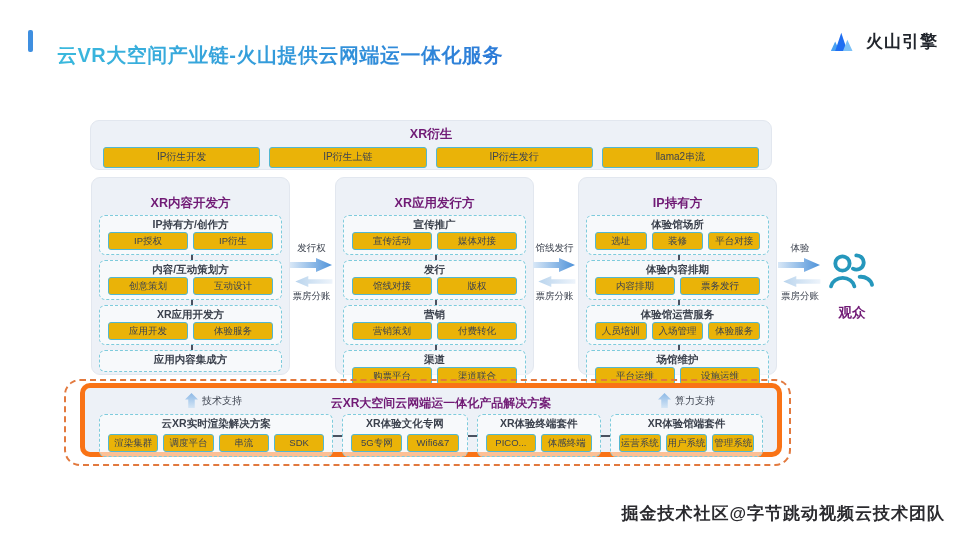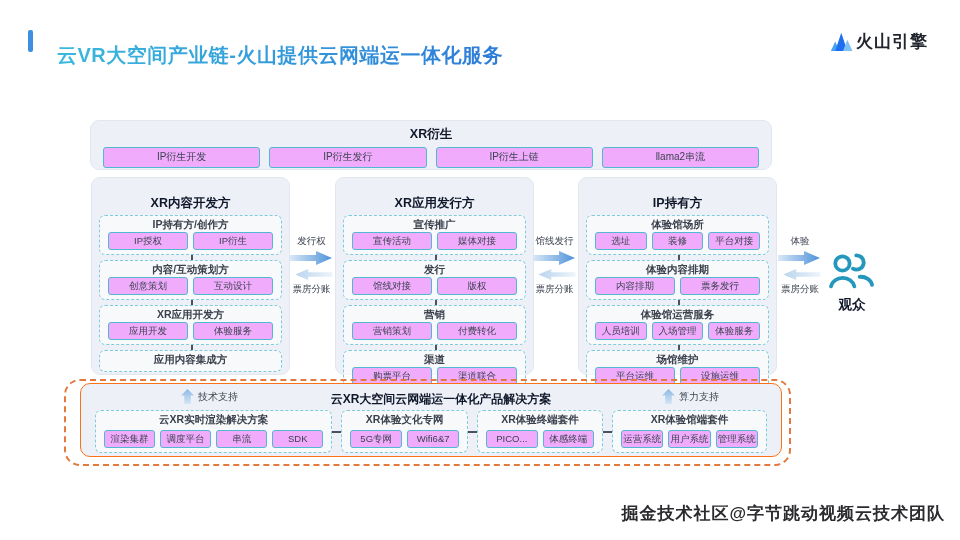--- a/index.html
+++ b/index.html
@@ -4,57 +4,57 @@
 <style>
   html,body{margin:0;padding:0;background:#fff;}
   #canvas{position:relative;width:960px;height:540px;background:#ffffff;overflow:hidden;
           font-family:"Liberation Sans",sans-serif;}
 
   
   .title-bar{position:absolute;left:28px;top:30px;width:5px;height:22px;border-radius:2px;background:#3f8fe0;}
   .page-title{position:absolute;left:40px;top:25px;margin:17px;font-size:20px;font-weight:bold;letter-spacing:.5px;
       background:linear-gradient(90deg,#3ab9dd 0%,#2d7bd8 100%);
       -webkit-background-clip:text;background-clip:text;color:transparent;text-align:center;}
-  .logo{position:absolute;left:830px;top:30px;display:flex;align-items:center;gap:0;}
+  .logo{position:absolute;left:830px;top:30px;display:flex;align-items:center;gap:10px;}
   .logo-text{font-size:17px;font-weight:bold;color:#21252c;letter-spacing:1px;}
 
   
   .panel{position:absolute;background:#edf1f7;border:1px solid #e2e7ef;border-radius:9px;box-sizing:border-box;}
-  .teal-h{font-size:12.5px;color:#0f172a;text-align:center;font-weight:bold;}
-  .box{flex:1;background:#f0abfc;border:1px solid #52b7d1;border-radius:3px;height:16px;line-height:15px;
+  .teal-h{font-size:12.5px;color:#701a75;text-align:center;font-weight:bold;}
+  .box{flex:1;background:#eab308;border:1px solid #52b7d1;border-radius:3px;height:16px;line-height:15px;
        font-size:9.5px;color:#3c4350;text-align:center;overflow:hidden;white-space:nowrap;}
   .group{border:1px dashed #7ecbdc;border-radius:6px;background:rgba(255,255,255,.55);padding:1px 4px 4px;}
   .gtitle{font-size:10.5px;line-height:15px;color:#3a404c;font-weight:bold;text-align:center;}
   .grow{display:flex;gap:5px;padding:0 4px;}
   .vconn{height:5px;position:relative;}
   .vconn::after{content:'';position:absolute;left:50%;top:0;width:2px;height:5px;background:#4a5160;}
 
   
   #band{left:90px;top:120px;width:682px;height:50px;padding-top:5px;}
   #band-items{display:flex;gap:9px;padding:4px 12px 0;}
   #band-items .box{height:19px;line-height:18px;font-size:10px;}
 
   
   .column{top:177px;width:199px;height:198px;padding:5px 7px 4px;display:flex;flex-direction:column;}
   .column .teal-h{margin-bottom:3px;margin-top:12px;}
 
   
-  .flow{position:absolute;top:225px;height:80px;display:flex;flex-direction:column;align-items:center;
+  .flow{position:absolute;top:232px;height:80px;display:flex;flex-direction:column;align-items:center;
         justify-content:center;gap:2px;}
   .flow-label{font-size:9.5px;color:#3e4450;white-space:nowrap;}
 
   
   #audience{position:absolute;left:820px;top:252px;width:64px;display:flex;flex-direction:column;align-items:center;}
-  #audience .teal-h{font-size:13.5px;margin-top:2px;}
+  #audience .teal-h{font-size:13.5px;margin-top:10px;}
 
   
   #solution-outer{position:absolute;left:64px;top:379px;width:727px;height:87px;border:2px dashed #e2793e;
                   border-radius:16px;box-sizing:border-box;}
   #solution-inner{position:absolute;left:80px;top:383px;width:702px;height:74px;background:#edf1f7;
-                  border:1px solid #f97316;border-radius:10px;box-sizing:border-box;}
+                  border:5px solid #f97316;border-radius:10px;box-sizing:border-box;}
   .support{position:absolute;top:5px;display:flex;align-items:center;gap:4px;font-size:10px;color:#3e4450;}
   #support-left{left:100px;}
   #support-right{right:62px;}
   #solution-title{position:absolute;left:0;right:0;top:7px;font-size:12px;padding-left:20px;}
   #sol-groups{position:absolute;left:14px;right:14px;top:26px;height:43px;display:flex;align-items:stretch;}
   .sgroup{display:flex;flex-direction:column;justify-content:space-between;padding-bottom:4px;}
   .hconn{width:9px;position:relative;align-self:center;height:2px;}
   .hconn::after{content:'';position:absolute;left:0;top:0;width:9px;height:2px;background:#4a5160;}
 
   
@@ -90,22 +90,22 @@
       <path d="M6,24 L13,3 L20,24 Z" fill="#1f6ef2"></path>
       <path d="M15,24 L20,11 L26,24 Z" fill="#7cc1f8"></path>
     </svg>
     <span class="logo-text">火山引擎</span>
   </div>
 
   <div id="band" class="panel">
     <div class="teal-h">XR衍生</div>
     <div id="band-items">
         <div class="box">IP衍生开发</div>
+        <div class="box">IP衍生上链</div>
         <div class="box">IP衍生发行</div>
-        <div class="box">IP衍生上链</div>
         <div class="box">llama2串流</div>
       </div>
   </div>
 
   <div class="panel column" style="left:91px;">
     <div class="teal-h">XR内容开发方</div>
     <div id="col-groups-0">
         <div class="group">
           <div class="gtitle">IP持有方/创作方</div>
           <div class="grow">

